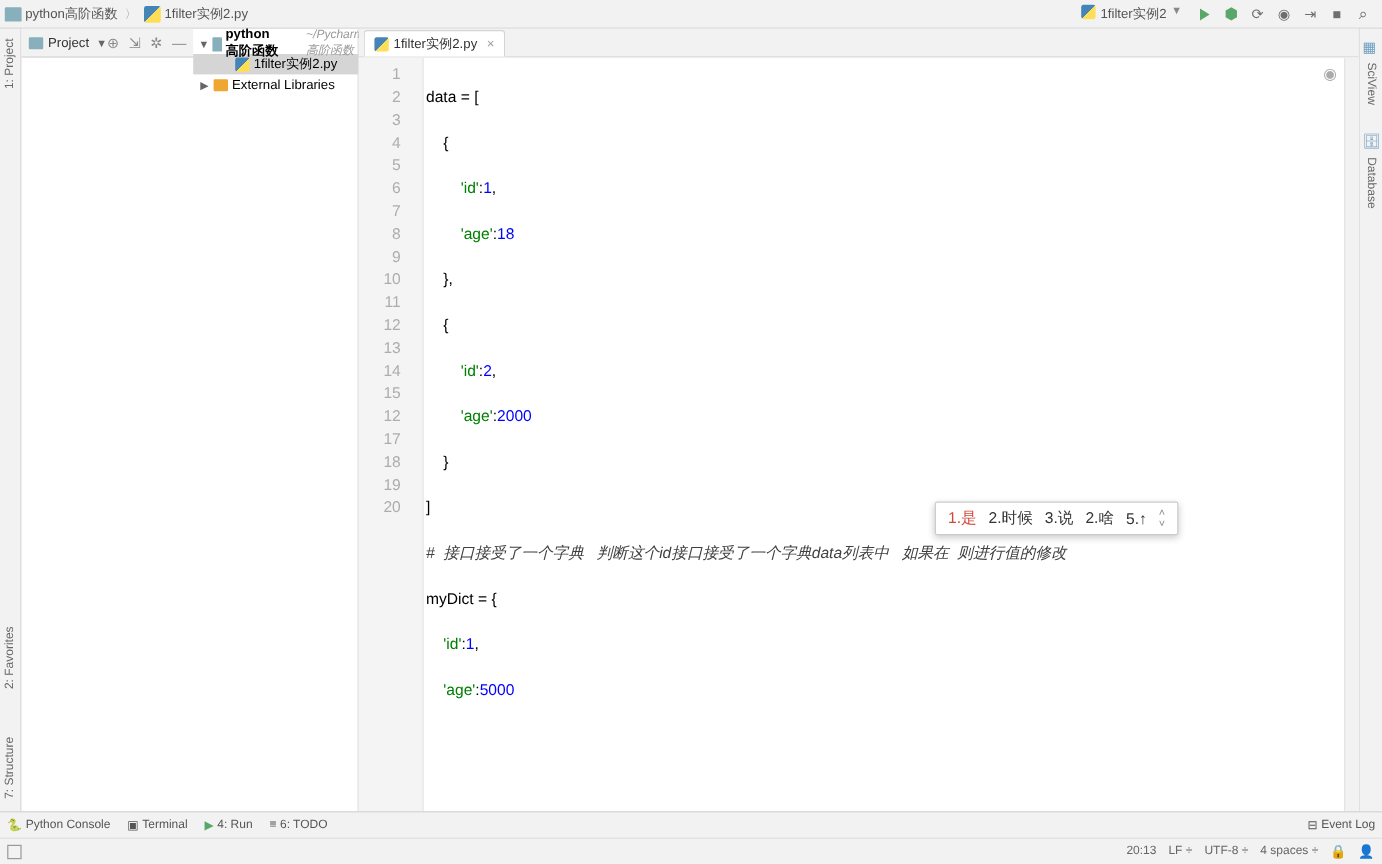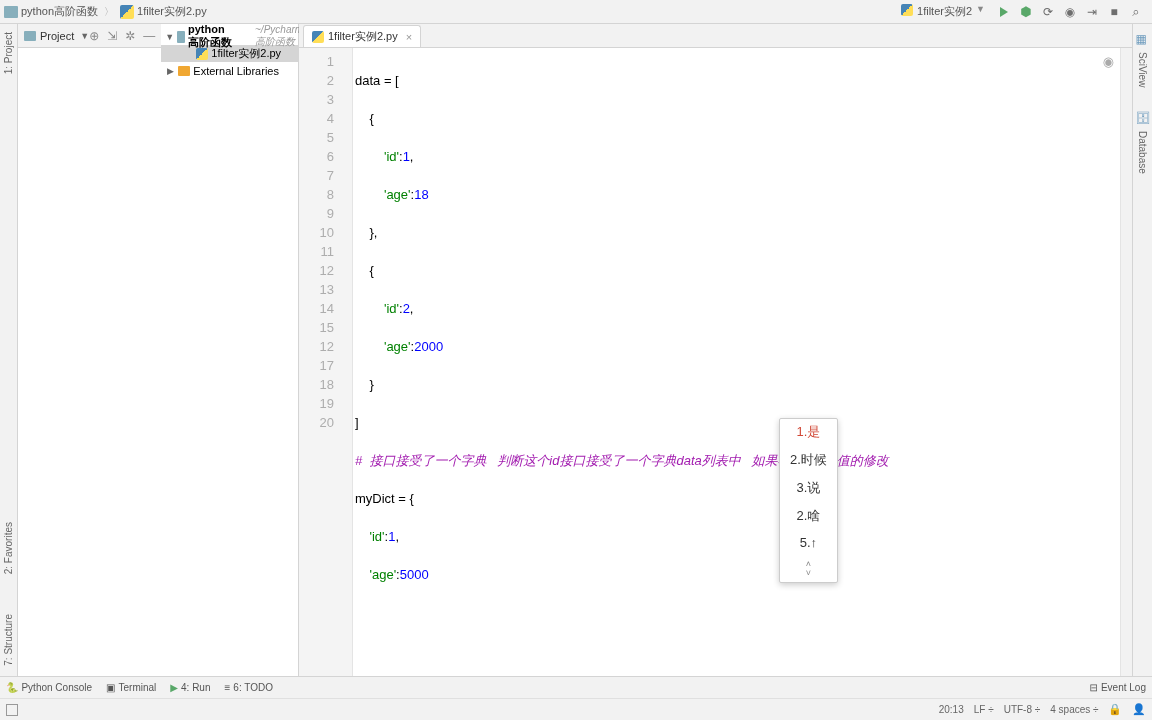--- a/index.html
+++ b/index.html
@@ -52,29 +52,29 @@
 .editor-tabs { height:24px; background:#f2f2f2; border-bottom:1px solid #d4d4d4; display:flex; align-items:flex-end; padding-left:4px; }
 .editor-tab { height:22px; background:#fff; border:1px solid #d4d4d4; border-bottom:none; display:flex; align-items:center; gap:4px; padding:0 8px; font-size:11px; border-radius:3px 3px 0 0; }
 .editor-tab .py-icon-sm { width:12px; height:12px; background:linear-gradient(135deg,#4584b6 50%,#ffde57 50%); border-radius:2px; }
 .editor-tab .close-x { color:#999; font-size:11px; margin-left:4px; }
 .editor-content { flex:1; display:flex; background:#fff; position:relative; overflow:hidden; }
 .gutter { width:54px; background:#f4f4f4; border-right:1px solid #e4e4e4; padding-top:4px; text-align:right; color:#adadad; font-family:"JetBrains Mono",Consolas,monospace; font-size:13px; line-height:19px; user-select:none; }
 .gutter div { padding-right:18px; position:relative; }
 .code { flex:1; padding:4px 0 0 2px; font-family:"JetBrains Mono",Consolas,monospace; font-size:13px; line-height:19px; white-space:pre; color:#000; position:relative; }
 .code .green { color:#008000; }
 .code .num { color:#0000ff; }
-.code .grey { color:#a21caf; }
+.code .grey { color:#404040; }
 .code .italic { font-style:italic; }
 .code-line { height:19px; }
 @keyframes blink { 50%{opacity:0;} }
 .eye-icon { position:absolute; right:6px; top:4px; color:#aaa; font-size:13px; }
 .minimap { width:12px; background:#f2f2f2; border-left:1px solid #e4e4e4; }
 
 
-.ime-popup { position:absolute; left:480px; top:394px; background:#fff; border:1px solid #ccc; box-shadow:0 2px 6px rgba(0,0,0,.2); padding:4px 10px; display:flex; align-items:center; gap:10px; font-size:13px; border-radius:2px;flex-direction:column; }
+.ime-popup { position:absolute; left:480px; top:394px; background:#fff; border:1px solid #ccc; box-shadow:0 2px 6px rgba(0,0,0,.2); padding:4px 10px; display:flex; align-items:center; gap:10px; font-size:13px; border-radius:2px; }
 .ime-candidate { color:#333; }
 .ime-candidate.selected { color:#d14836; }
 .ime-arrows { display:flex; flex-direction:column; font-size:9px; color:#888; line-height:9px; }
 
 
 .right-rail { width:20px; background:#f2f2f2; border-left:1px solid #d4d4d4; display:flex; flex-direction:column; align-items:center; padding-top:8px; gap:6px; }
 .right-rail-label { writing-mode:vertical-rl; font-size:10px; color:#666; }
 .right-rail-icon { width:14px; height:14px; font-size:12px; color:#6e9cbe; }
 
 

